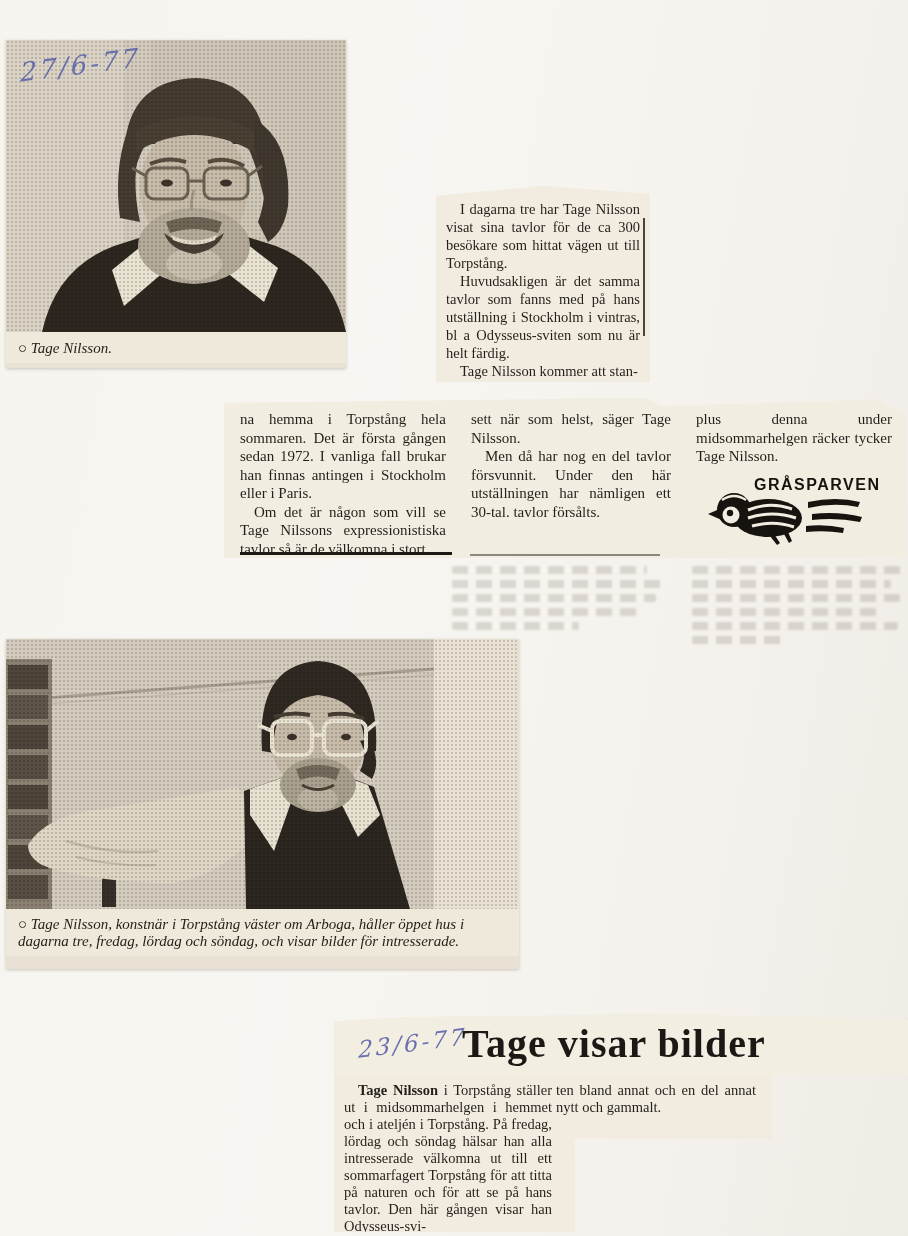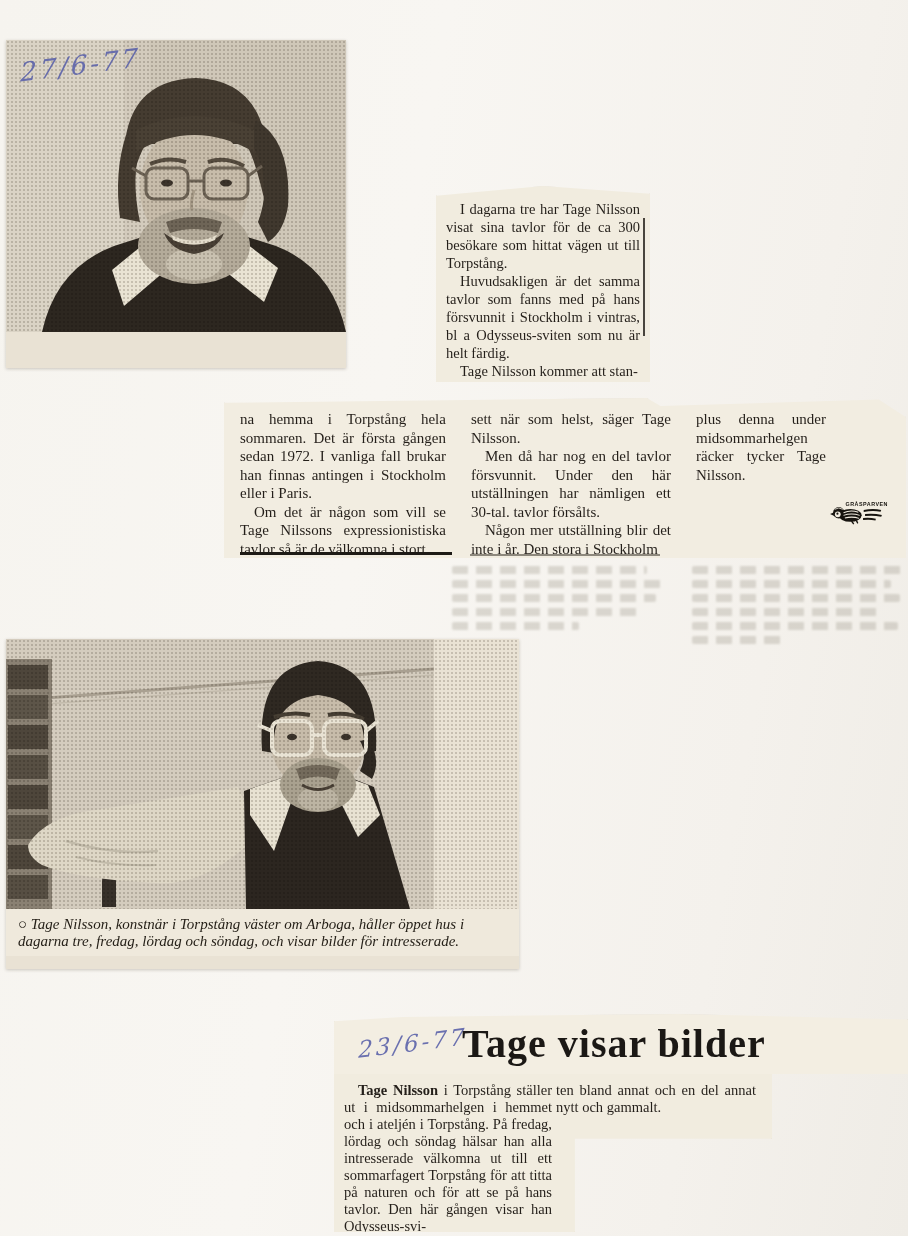--- a/index.html
+++ b/index.html
@@ -42,21 +42,21 @@
   .vrule{position:absolute;right:5px;top:32px;width:2px;height:118px;background:#2a261f;opacity:.85;}
   
   .strip{
     left:224px;top:398px;width:682px;height:160px;background:#f2ede1;
     clip-path:polygon(0 3%,62% 0,64% 5%,96% 1%,100% 12%,100% 100%,0 100%);
     box-sizing:border-box;padding:12px 14px 8px 16px;
     display:flex;gap:25px;font-size:15px;line-height:18.5px;
   }
   .strip .c1{width:212px;}
   .strip .c2{width:206px;}
-  .strip .c3{width:196px;display:flex;flex-direction:row;}
+  .strip .c3{width:196px;display:flex;flex-direction:column;}
   .rule1{position:absolute;left:16px;bottom:3px;width:212px;height:3px;background:#1d1a15;}
   .rule2{position:absolute;left:246px;bottom:2px;width:190px;height:2px;background:#4a443a;opacity:.6;}
   .logo{margin-top:4px;align-self:flex-end;}
   
   .ghost{position:absolute;left:452px;top:560px;width:452px;height:92px;display:flex;gap:28px;
     filter:blur(1.3px);opacity:.22;}
   .ghost .gcol{flex:1;}
   .gl{height:8px;margin:6px 0;border-radius:2px;
     background:repeating-linear-gradient(90deg,#77705f 0 16px,transparent 16px 24px);}
   
@@ -118,38 +118,38 @@
             <rect x="140" y="128" width="42" height="31" rx="8"></rect>
             <rect x="198" y="128" width="44" height="31" rx="8"></rect>
             <path d="M182,141 L198,141"></path>
               <path d="M140,136 L126,128"></path>
               <path d="M242,136 L256,126"></path>
           </g>
         </g>
       </svg>
     </div>
     <div class="hand date1">27/6-77</div>
+    <div class="caption">○ Tage Nilsson.</div>
   </section>
 
   <section class="clip clipTop">
     <p class="np ind">I dagarna tre har Tage Nilsson visat sina tavlor för de ca 300 besökare som hittat vägen ut till Torpstång.</p>
-    <p class="np ind">Huvudsakligen är det samma tavlor som fanns med på hans försvunnit i Stockholm i vintras, bl a Odysseus-sviten som nu är helt färdig.</p>
+    <p class="np ind">Huvudsakligen är det samma tavlor som fanns med på hans utställning i Stockholm i vintras, bl a Odysseus-sviten som nu är helt färdig.</p>
     <p class="np ind">Tage Nilsson kommer att stan-</p>
     <div class="vrule"></div>
   </section>
 
   <section class="clip strip">
     <div class="c1">
       <p class="np">na hemma i Torpstång hela sommaren. Det är första gången sedan 1972. I vanliga fall brukar han finnas antingen i Stockholm eller i Paris.</p>
       <p class="np ind">Om det är någon som vill se Tage Nilssons expressionistiska tavlor så är de välkomna i stort</p>
     </div>
     <div class="c2">
       <p class="np">sett när som helst, säger Tage Nilsson.</p>
       <p class="np ind">Men då har nog en del tavlor försvunnit. Under den här utställningen har nämligen ett 30-tal. tavlor försålts.</p>
-      <p class="np ind">Någon mer utställning blir det inte i år. Den stora i Stockholm</p>
     </div>
     <div class="c3">
       <p class="np">plus denna under midsommarhelgen räcker tycker Tage Nilsson.</p>
       <svg class="logo" width="196" height="76" viewBox="0 0 196 76">
         <g fill="#17140f">
           <path d="M112,32 q28,-6 52,0 l-2,5 q-24,-5 -50,1 Z"></path>
           <path d="M116,44 q26,-3 50,3 l-2,5 q-24,-5 -48,-2 Z"></path>
           <path d="M110,56 q20,-2 38,2 l-1,5 q-18,-3 -37,-1 Z"></path>
           <ellipse cx="72" cy="48" rx="34" ry="19"></ellipse>
           <circle cx="38" cy="40" r="17"></circle>

